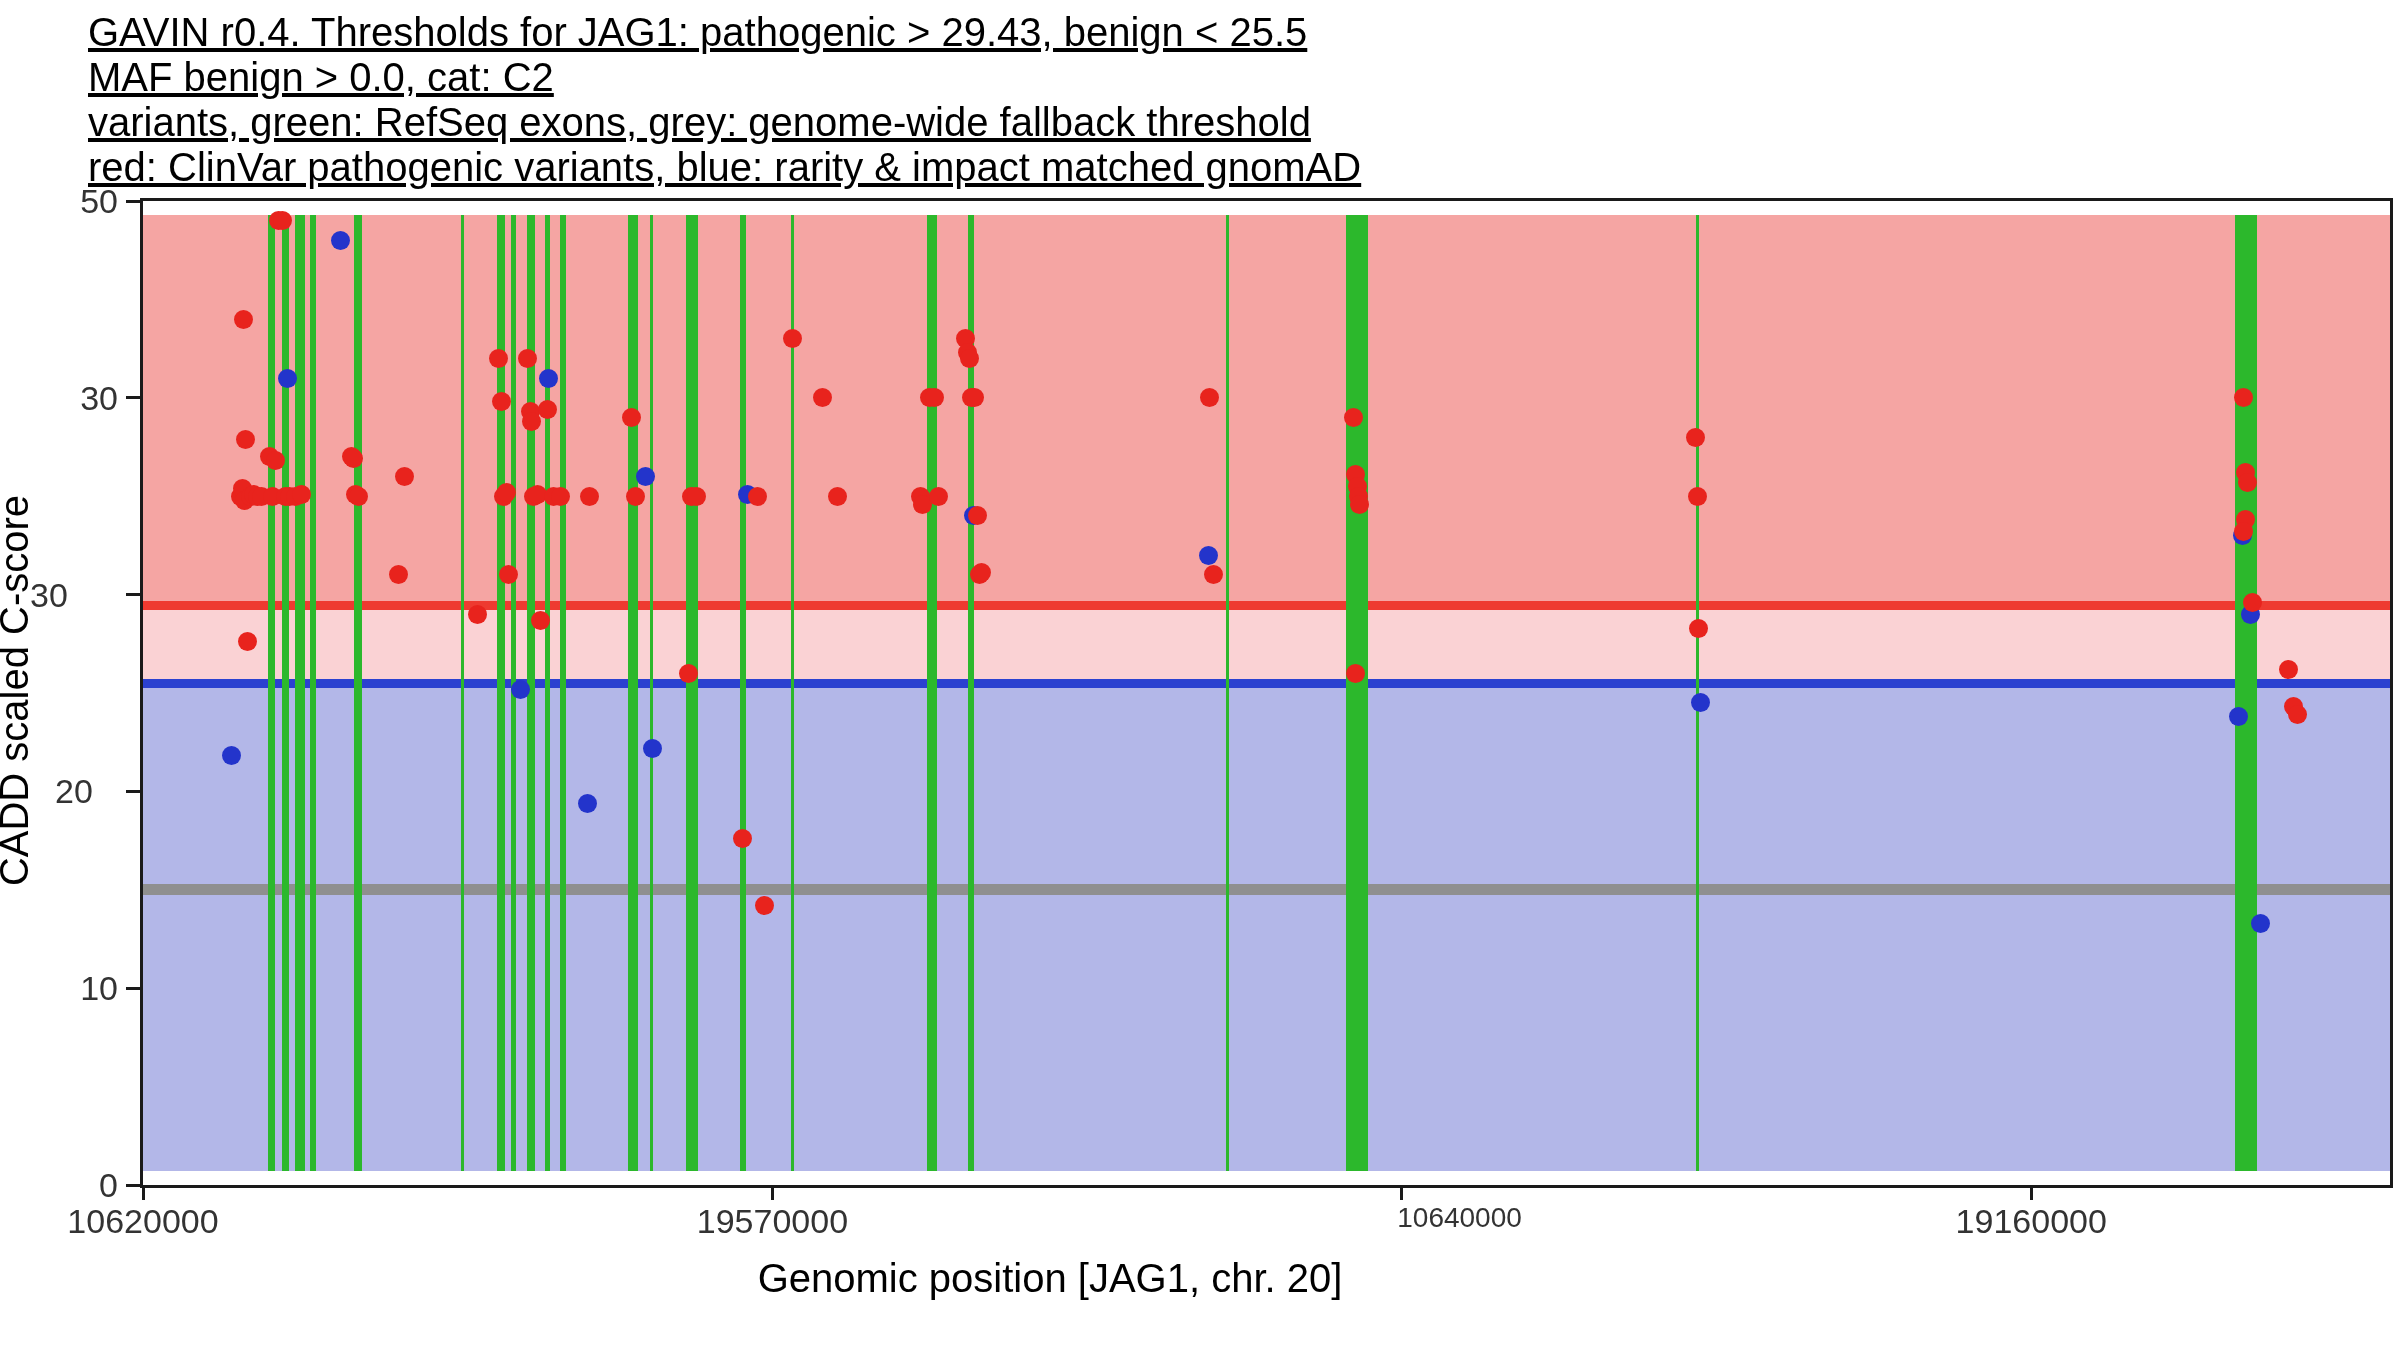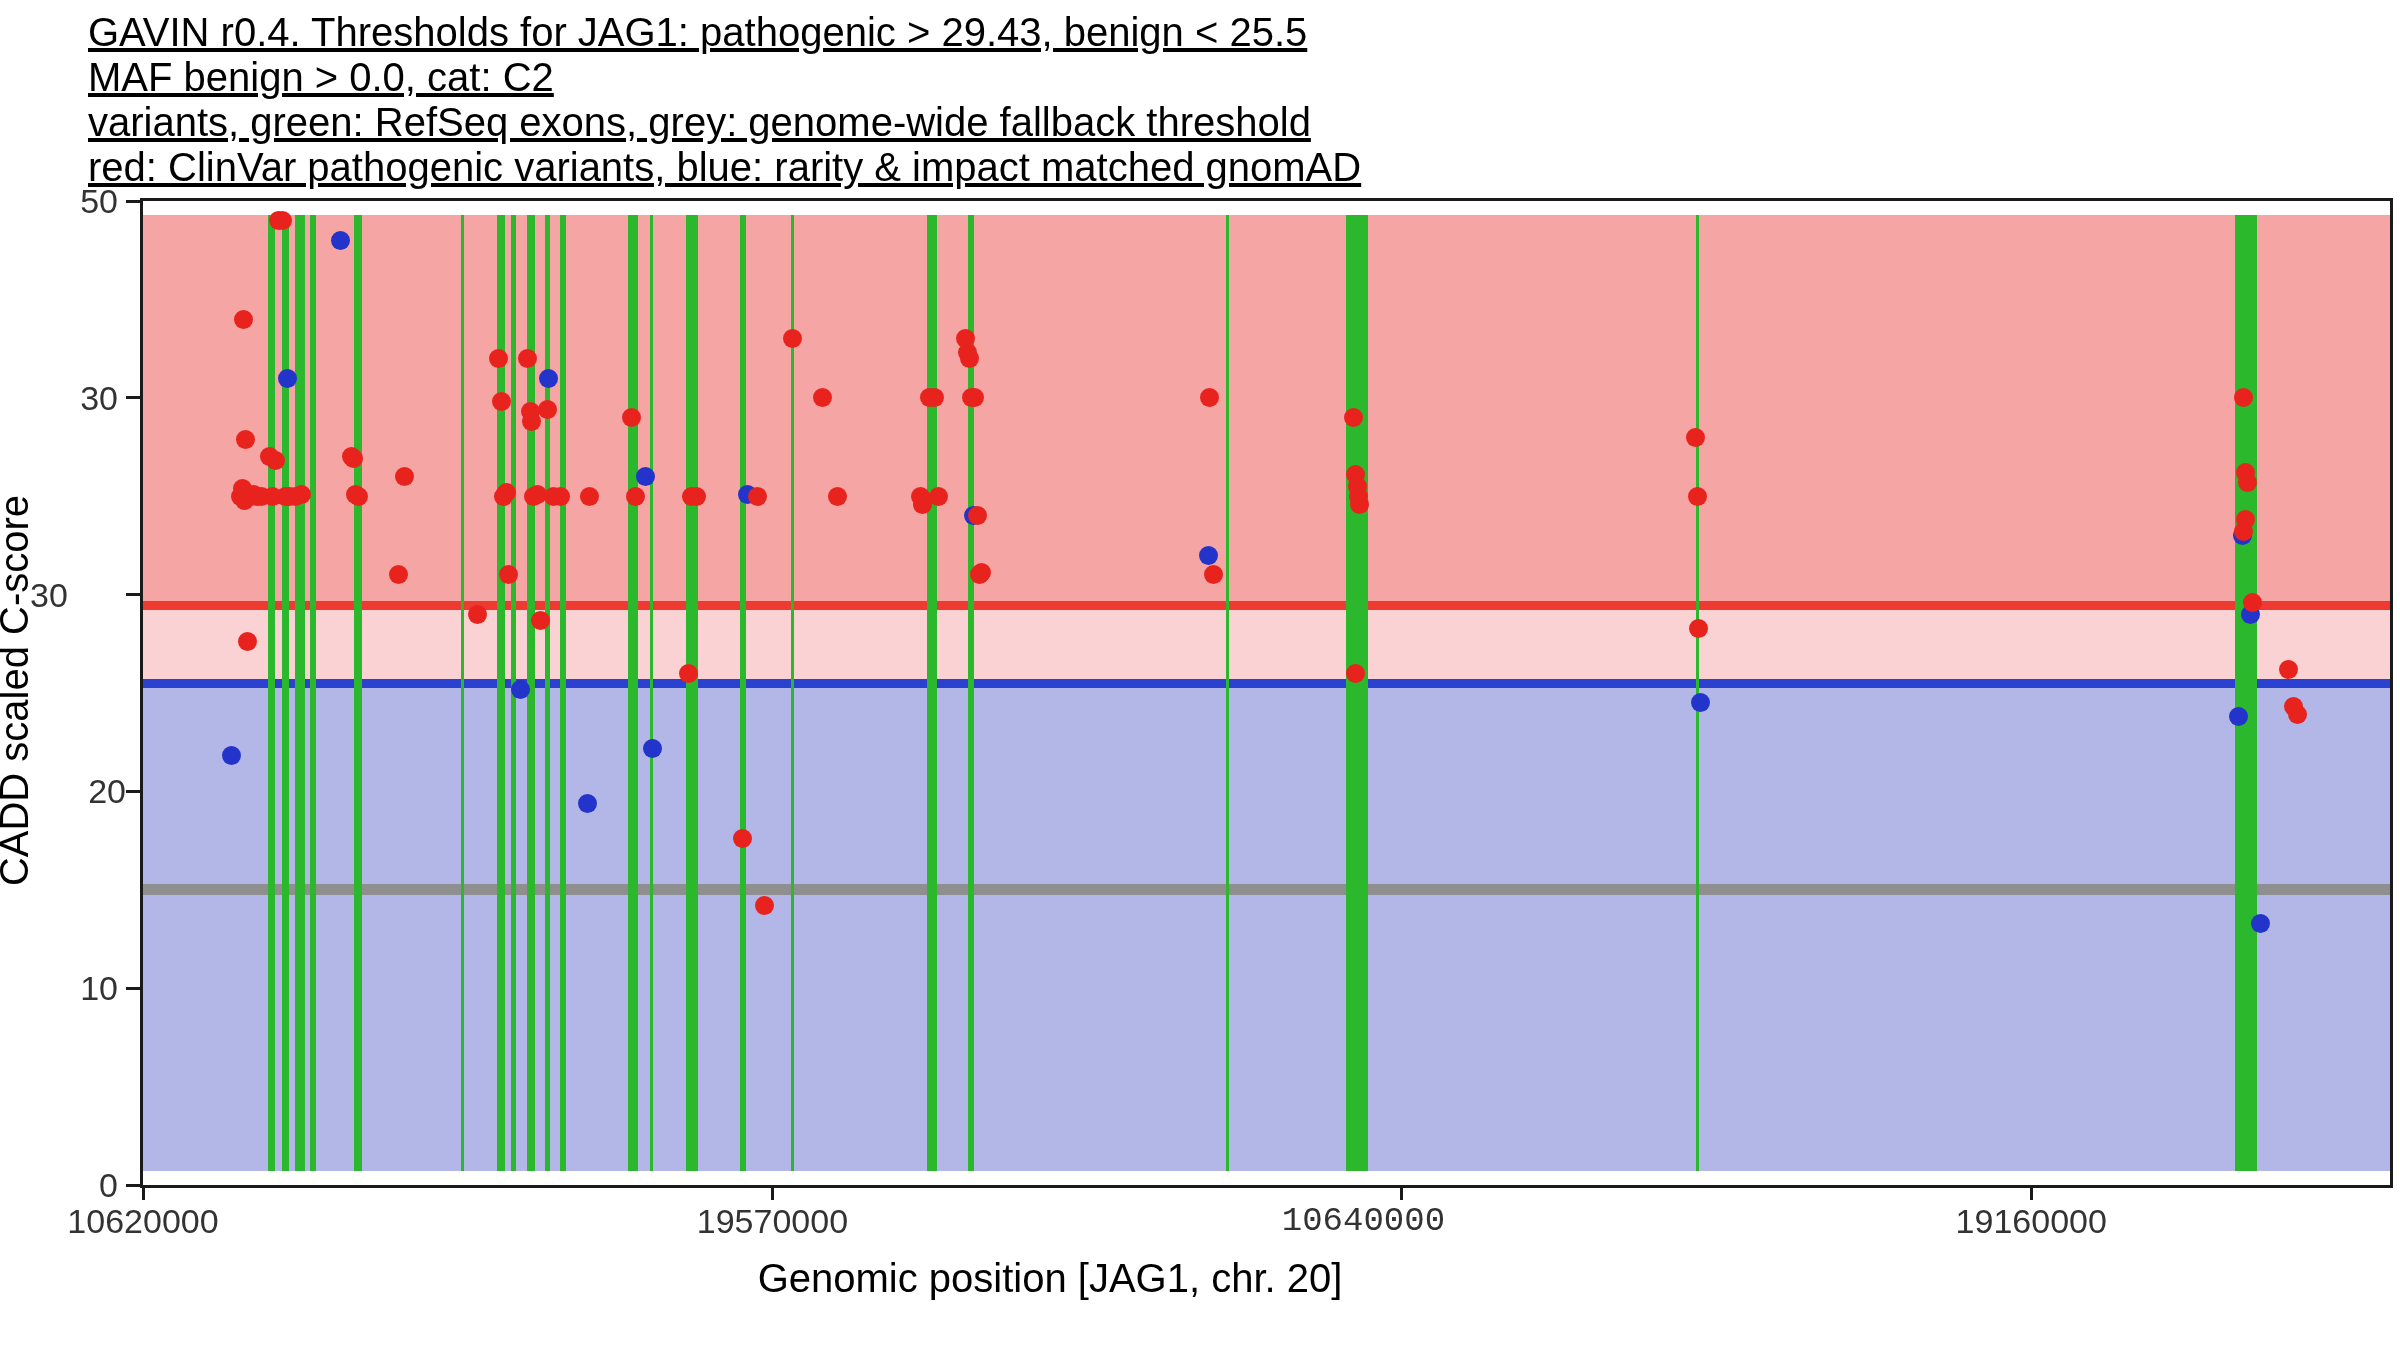--- a/index.html
+++ b/index.html
@@ -154,28 +154,28 @@
       <div style="position: absolute; left: 2144.98px; top: 504.148px; width: 19px; height: 19px; border-radius: 50%; background: rgb(232, 35, 29);"></div>
     </div>
 
   <div id="y-axis-title">CADD scaled C-score</div>
   <div id="x-axis-title">Genomic position [JAG1, chr. 20]</div>
 <div style="position: absolute; left: 126px; top: 1183.5px; width: 14px; height: 3px; background: rgb(26, 26, 26);"></div>
     <div style="position: absolute; left: 30px; top: 1165px; width: 88px; height: 40px; line-height: 40px; text-align: right; font-size: 34px; color: rgb(51, 51, 51);">0</div>
     <div style="position: absolute; left: 126px; top: 986.7px; width: 14px; height: 3px; background: rgb(26, 26, 26);"></div>
     <div style="position: absolute; left: 30px; top: 968.2px; width: 88px; height: 40px; line-height: 40px; text-align: right; font-size: 34px; color: rgb(51, 51, 51);">10</div>
     <div style="position: absolute; left: 126px; top: 789.9px; width: 14px; height: 3px; background: rgb(26, 26, 26);"></div>
-    <div style="position: absolute; left: 38px; top: 771.4px; width: 88px; height: 40px; line-height: 40px; text-align: right; font-size: 34px; color: rgb(51, 51, 51);">20</div>
+    <div style="position: absolute; left: 30px; top: 771.4px; width: 88px; height: 40px; line-height: 40px; text-align: center; font-size: 34px; color: rgb(51, 51, 51);">20</div>
     <div style="position: absolute; left: 126px; top: 593.1px; width: 14px; height: 3px; background: rgb(26, 26, 26);"></div>
     <div style="position: absolute; left: 30px; top: 574.6px; width: 88px; height: 40px; line-height: 40px; text-align: left; font-size: 34px; color: rgb(51, 51, 51);">30</div>
     <div style="position: absolute; left: 126px; top: 396.3px; width: 14px; height: 3px; background: rgb(26, 26, 26);"></div>
     <div style="position: absolute; left: 30px; top: 377.8px; width: 88px; height: 40px; line-height: 40px; text-align: right; font-size: 34px; color: rgb(51, 51, 51);">30</div>
     <div style="position: absolute; left: 126px; top: 199.5px; width: 14px; height: 3px; background: rgb(26, 26, 26);"></div>
     <div style="position: absolute; left: 30px; top: 181px; width: 88px; height: 40px; line-height: 40px; text-align: right; font-size: 34px; color: rgb(51, 51, 51);">50</div>
     <div style="position: absolute; left: 141.5px; top: 1188px; width: 3px; height: 12px; background: rgb(26, 26, 26);"></div>
     <div style="position: absolute; left: 23px; top: 1202px; width: 240px; text-align: center; font-size: 34px; color: rgb(51, 51, 51);">10620000</div>
     <div style="position: absolute; left: 770.912px; top: 1188px; width: 3px; height: 12px; background: rgb(26, 26, 26);"></div>
     <div style="position: absolute; left: 652.412px; top: 1202px; width: 240px; text-align: center; font-size: 34px; color: rgb(51, 51, 51);">19570000</div>
     <div style="position: absolute; left: 1400.32px; top: 1188px; width: 3px; height: 12px; background: rgb(26, 26, 26);"></div>
-    <div style="position: absolute; left: 1281.82px; top: 1202px; width: 240px; text-align: left; font-size: 34px; color: rgb(51, 51, 51); font-family: Liberation Mono, monospace;">10640000</div>
+    <div style="position: absolute; left: 1281.82px; top: 1202px; width: 240px; text-align: right; font-size: 28px; color: rgb(51, 51, 51);">10640000</div>
     <div style="position: absolute; left: 2029.74px; top: 1188px; width: 3px; height: 12px; background: rgb(26, 26, 26);"></div>
     <div style="position: absolute; left: 1911.24px; top: 1202px; width: 240px; text-align: center; font-size: 34px; color: rgb(51, 51, 51);">19160000</div>
   </div>
 
 </body></html>

